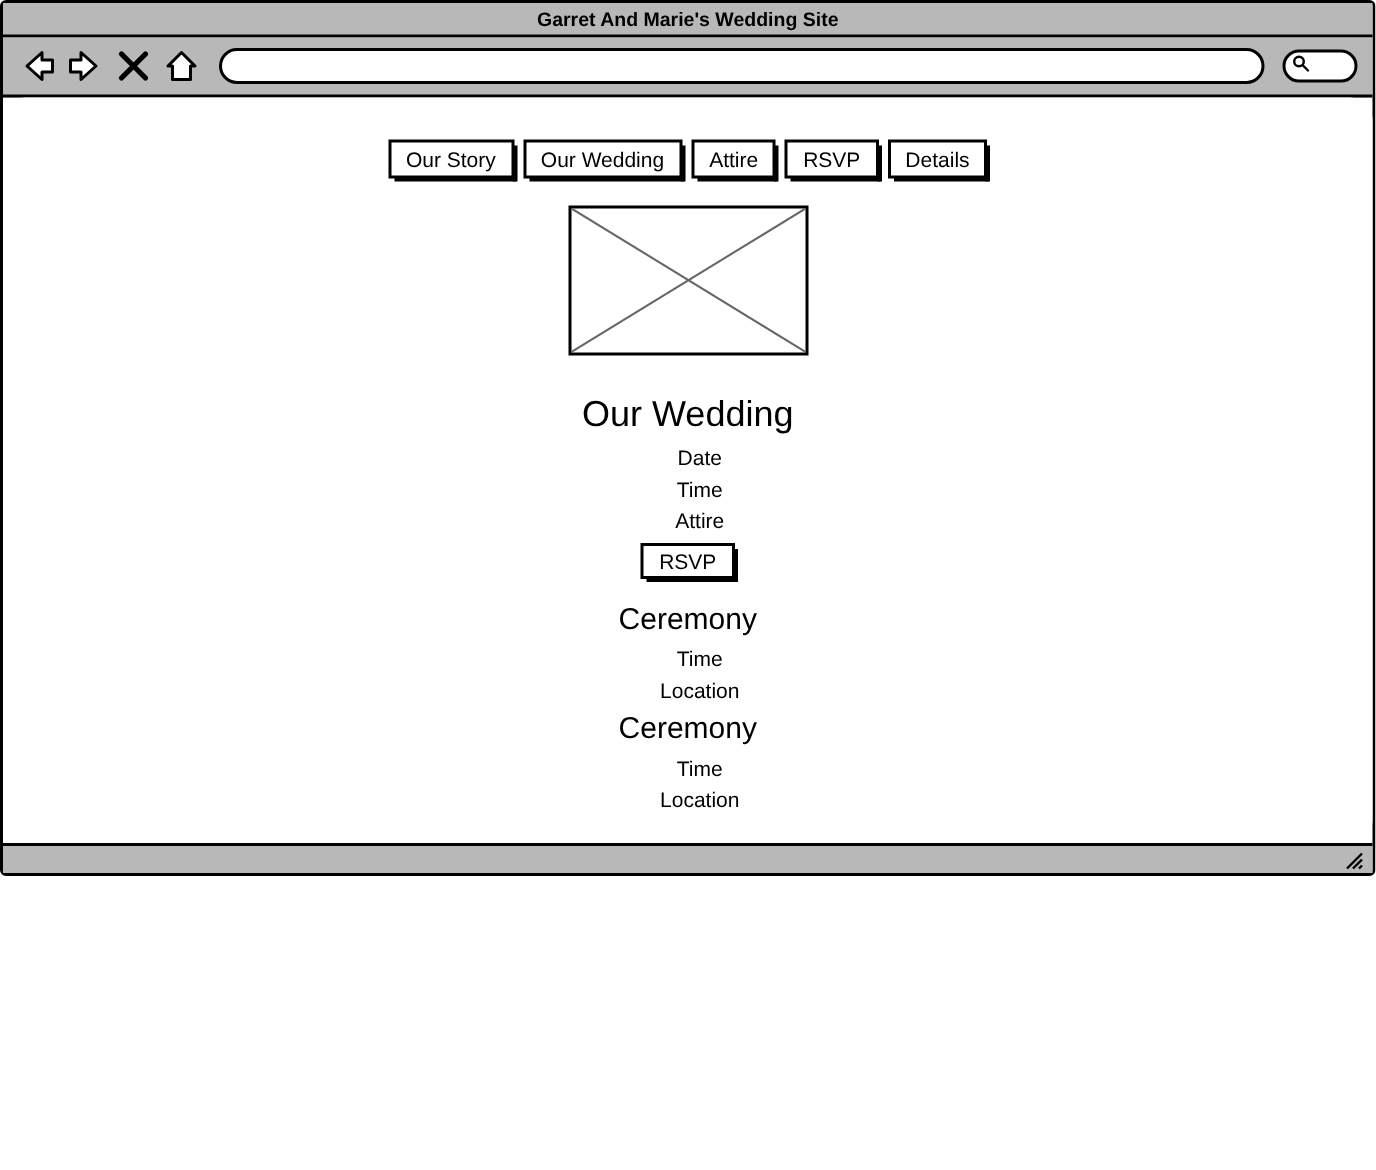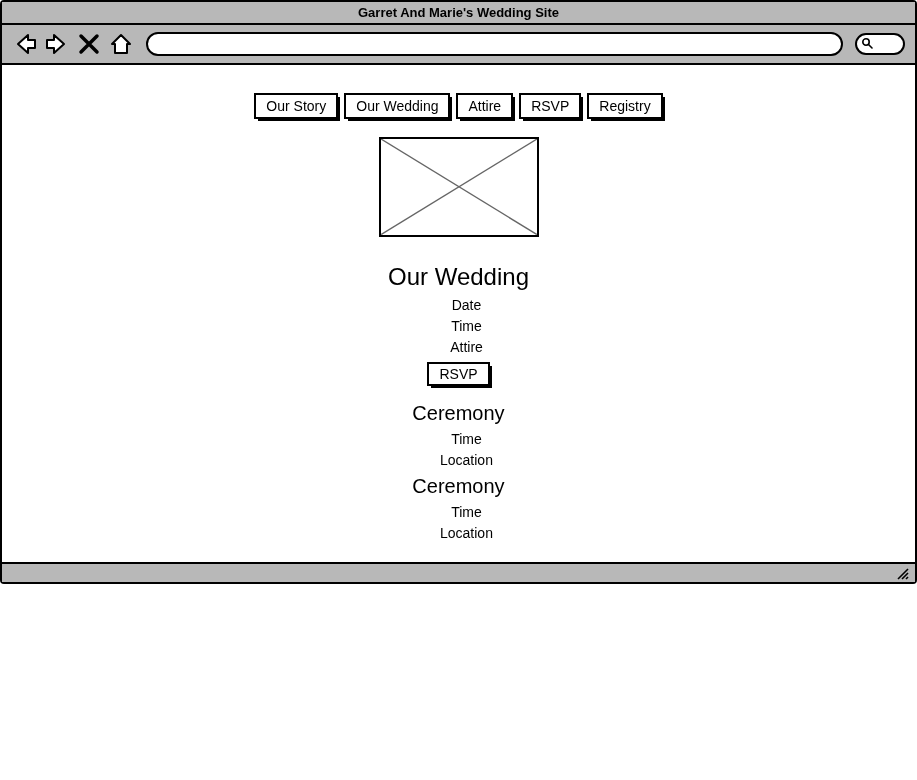--- a/index.html
+++ b/index.html
@@ -215,21 +215,21 @@
     </div>
   </div>
 
   <div class="content-area">
 
     <div class="nav-buttons">
       <button class="nav-btn">Our Story</button>
       <button class="nav-btn">Our Wedding</button>
       <button class="nav-btn">Attire</button>
       <button class="nav-btn">RSVP</button>
-      <button class="nav-btn">Registry</button>
+      <button class="nav-btn">Details</button>
     </div>
 
     <div class="placeholder-img">
       <svg viewBox="0 0 100 100" preserveAspectRatio="none">
         <line x1="0" y1="0" x2="100" y2="100" stroke="#666" stroke-width="1.2"></line>
         <line x1="100" y1="0" x2="0" y2="100" stroke="#666" stroke-width="1.2"></line>
       </svg>
     </div>
 
     <div class="block">

